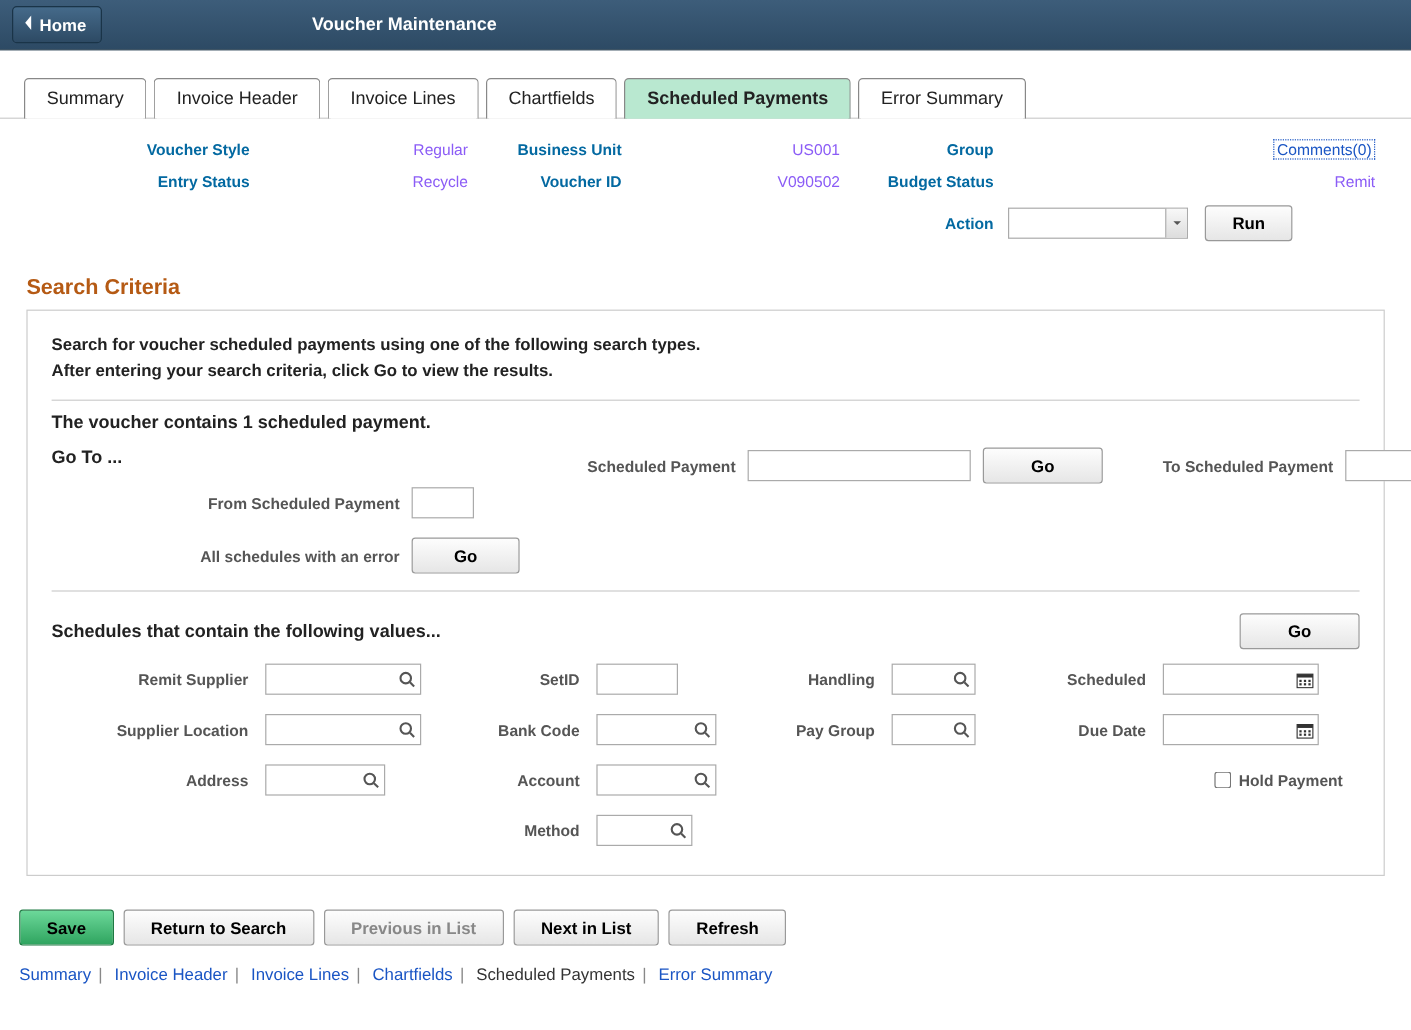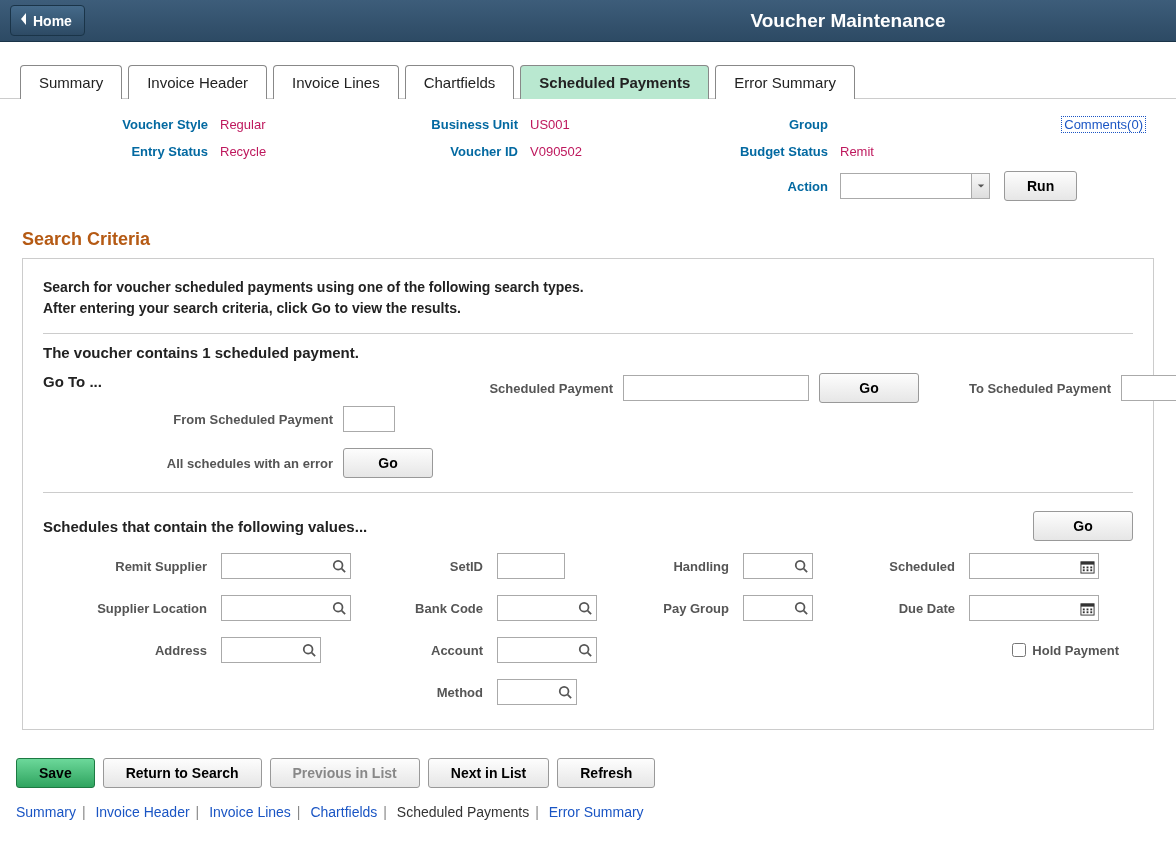--- a/index.html
+++ b/index.html
@@ -26,24 +26,24 @@
       align-items: flex-end;
       gap: 4px;
       font-size: 14px;
     }
     .home-btn svg { width: 10px; height: 14px; fill: #fff; }
     .page-title {
       position: absolute;
       left: 50%;
       transform: translateX(-50%);
       color: #fff;
-      font-size: 19px;
+      font-size: 15px;
       font-weight: bold;
       width: 100%;
-      text-align: center;
+      text-align: left;
       pointer-events: none;
     }
     .page-title > span { position: relative; left: 260px; }
 
     .tabs-row {
       display: flex;
       gap: 6px;
       padding: 22px 0 0 20px;
       border-bottom: 1px solid #ccc;
       margin-bottom: 18px;
@@ -65,21 +65,21 @@
     }
 
     .info-grid {
       display: grid;
       grid-template-columns: 190px 170px 140px 170px 140px auto;
       row-gap: 12px;
       align-items: center;
       padding: 0 30px 10px 30px;
     }
     .info-label { color: #0369a1; font-weight: bold; text-align: right; padding-right: 12px; }
-    .info-value { color: #be185d; }
+    .info-value { color: #8b5cf6; text-align: right; }
     .comments-link {
       color: #1a55c4;
       text-decoration: none;
       border: 1px dotted #1a55c4;
       padding: 0 2px;
       justify-self: end;
     }
     .action-select {
       border: 1px solid #aaa;
       height: 26px;

